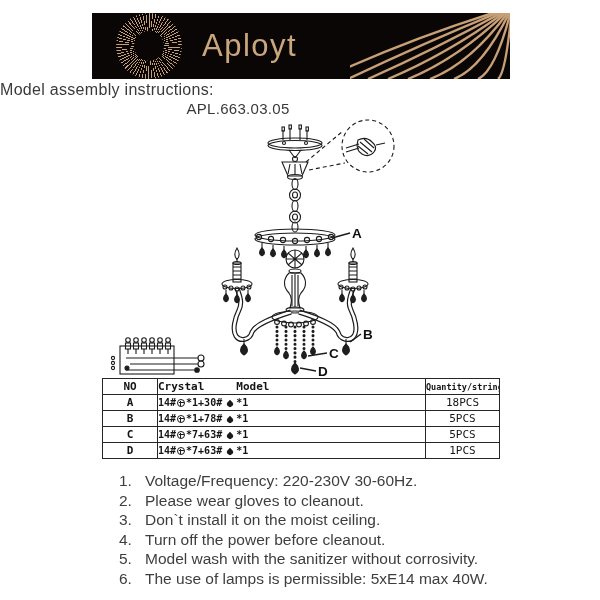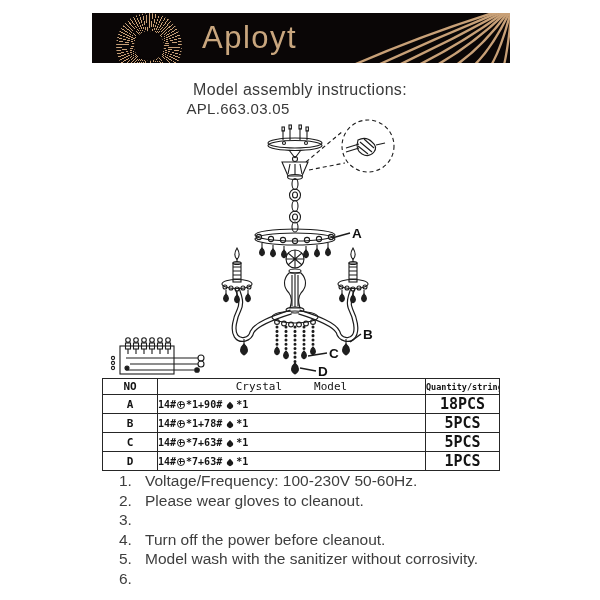--- a/index.html
+++ b/index.html
@@ -1,41 +1,41 @@
 <!DOCTYPE html>
 <html><head>
 <meta charset="utf-8">
 <style>
   * { margin:0; padding:0; box-sizing:border-box; }
   html,body { width:600px; height:600px; background:#ffffff; font-family:"Liberation Sans", sans-serif; }
   .page { position:relative; width:600px; height:600px; background:#ffffff; overflow:hidden; }
 
   
-  .banner { position:absolute; left:92px; top:13px; width:418px; height:50px; background:#0a0606; overflow:hidden; }
+  .banner { position:absolute; left:92px; top:13px; width:418px; height:66px; background:#0a0606; overflow:hidden; }
   .sunburst { position:absolute; left:24px; top:0px; width:66px; height:66px; border-radius:50%;
     background:repeating-conic-gradient(#c8a077 0deg 1.6deg, rgba(0,0,0,0) 1.6deg 5.8deg); }
   .sunburst-core { position:absolute; left:44px; top:20px; width:26px; height:26px; border-radius:50%; background:#0a0606; box-shadow:0 0 0 2px #0a0606; }
   .brand { position:absolute; left:110px; top:50%; transform:translateY(-50%); color:#c9a67e; font-size:31px; letter-spacing:1.5px; font-weight:400; }
   .fan { position:absolute; right:0; top:0; }
 
   
-  .title1 { position:absolute; left:0; top:81px; width:600px; text-align:center; font-size:16px; color:#3a3a3a; font-weight:500; letter-spacing:.3px; }
+  .title1 { position:absolute; left:0; top:81px; width:600px; font-size:16px; color:#3a3a3a; font-weight:500; letter-spacing:.3px; }
   .title2 { position:absolute; left:0; top:100px; width:476px; text-align:center; font-size:15px; color:#3a3a3a; font-weight:500; letter-spacing:.3px; }
 
   
   .diagram { position:absolute; left:100px; top:118px; }
 
   
   table.parts { position:absolute; left:102px; top:378px; width:397px; border-collapse:collapse; table-layout:fixed;
     font-family:"DejaVu Sans Mono", monospace; color:#141414; }
   table.parts td { border:1.6px solid #262626; height:16px; padding:0; vertical-align:middle; overflow:hidden; white-space:nowrap; }
   td.c-no { width:55px; text-align:center; font-weight:bold; font-size:11px; }
   td.c-model { width:268px; text-align:left; padding-left:14px; font-size:10px; font-weight:bold; }
-  td.c-qty { width:74px; text-align:center; font-weight:bold; font-size:15px; }
-  td.h-model { text-align:center; font-size:11px; font-weight:normal; }
+  td.c-qty { width:74px; text-align:center; font-weight:normal; font-size:11px; }
+  td.h-model { text-align:left; font-size:11px; font-weight:bold; }
   td.h-qty { font-size:8.5px; font-weight:bold; }
   .model-gap { display:inline-block; width:32px; }
   .bead { display:inline-block; width:8px; height:8px; border:1.2px solid #1a1a1a; border-radius:50%; vertical-align:-1px; margin:0 1px;
     background:linear-gradient(#1a1a1a,#1a1a1a) center/1.2px 5px no-repeat, linear-gradient(#1a1a1a,#1a1a1a) center/5px 1.2px no-repeat; }
   .tdrop { display:inline-block; width:6px; height:6px; background:#1a1a1a; border-radius:0 50% 50% 50%; transform:rotate(45deg); margin:0 3px 0 5px; vertical-align:-1px; }
 
   
   .instructions { position:absolute; left:119px; top:471px; width:430px; color:#3e3e3e; font-size:15.5px; }
   .inst { display:flex; line-height:19.6px; }
   .inst .n { width:26px; flex:0 0 26px; }
@@ -263,21 +263,21 @@
     <tbody>
         <tr>
       <td class="c-no">NO</td>
       <td class="c-model h-model">
         <span>Crystal</span><span class="model-gap"></span><span>Model</span>
       </td>
       <td class="c-qty h-qty">Quantity/strings</td>
     </tr>
     <tr>
       <td class="c-no">A</td>
-      <td class="c-model"><span>14#</span><span class="bead"></span><span>*1+90#</span><span class="tdrop"></span><span>*1</span></td>
+      <td class="c-model"><span>14#</span><span class="bead"></span><span>*1+30#</span><span class="tdrop"></span><span>*1</span></td>
       <td class="c-qty">18PCS</td>
     </tr>
     <tr>
       <td class="c-no">B</td>
       <td class="c-model"><span>14#</span><span class="bead"></span><span>*1+78#</span><span class="tdrop"></span><span>*1</span></td>
       <td class="c-qty">5PCS</td>
     </tr>
     <tr>
       <td class="c-no">C</td>
       <td class="c-model"><span>14#</span><span class="bead"></span><span>*7+63#</span><span class="tdrop"></span><span>*1</span></td>
@@ -287,35 +287,37 @@
       <td class="c-no">D</td>
       <td class="c-model"><span>14#</span><span class="bead"></span><span>*7+63#</span><span class="tdrop"></span><span>*1</span></td>
       <td class="c-qty">1PCS</td>
     </tr>
   </tbody>
     </table>
 
   <div class="instructions">
     <div class="inst">
         <span class="n">1.</span>
-        <span>Voltage/Frequency: 100-230V 50-60Hz.</span>
+        <span>Voltage/Frequency: 220-230V 30-60Hz.</span>
       </div>
     <div class="inst">
         <span class="n">2.</span>
         <span>Please wear gloves to cleanout.</span>
       </div>
     <div class="inst">
         <span class="n">3.</span>
+        <span>Don`t install it on the moist ceiling.</span>
       </div>
     <div class="inst">
         <span class="n">4.</span>
         <span>Turn off the power before cleanout.</span>
       </div>
     <div class="inst">
         <span class="n">5.</span>
         <span>Model wash with the sanitizer without corrosivity.</span>
       </div>
     <div class="inst">
         <span class="n">6.</span>
+        <span>The use of lamps is permissible: 5xE14 max 40W.</span>
       </div>
   </div>
 
 </div>
 
 </body></html>

